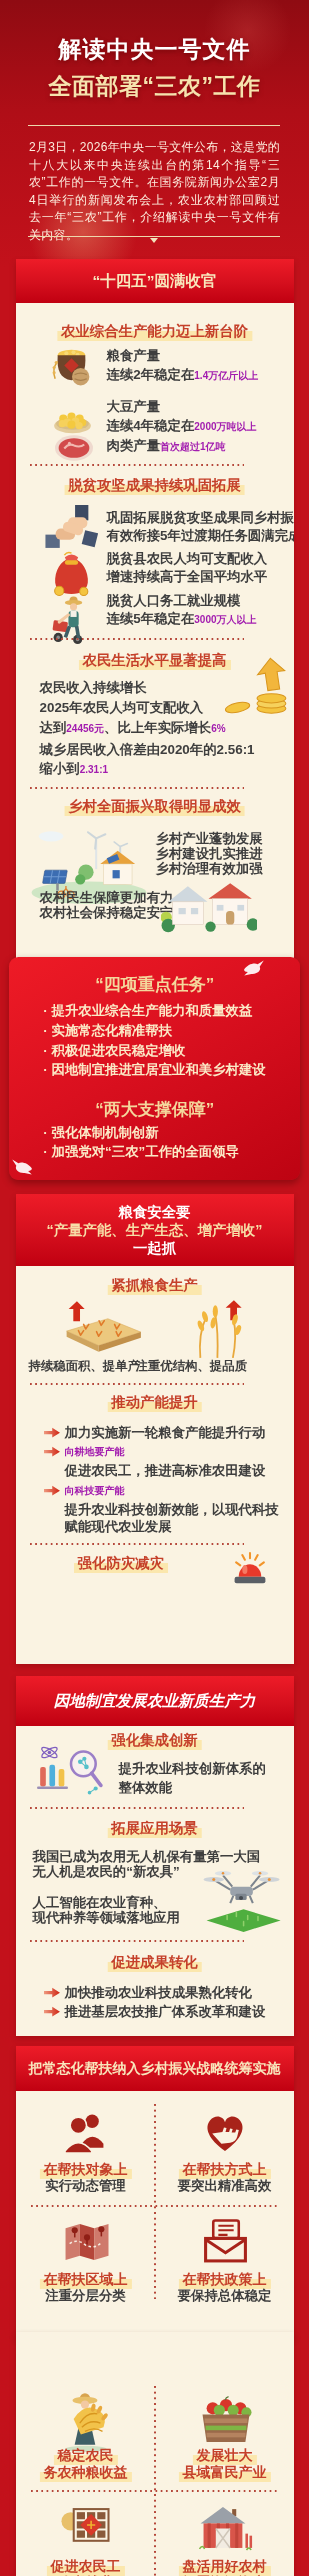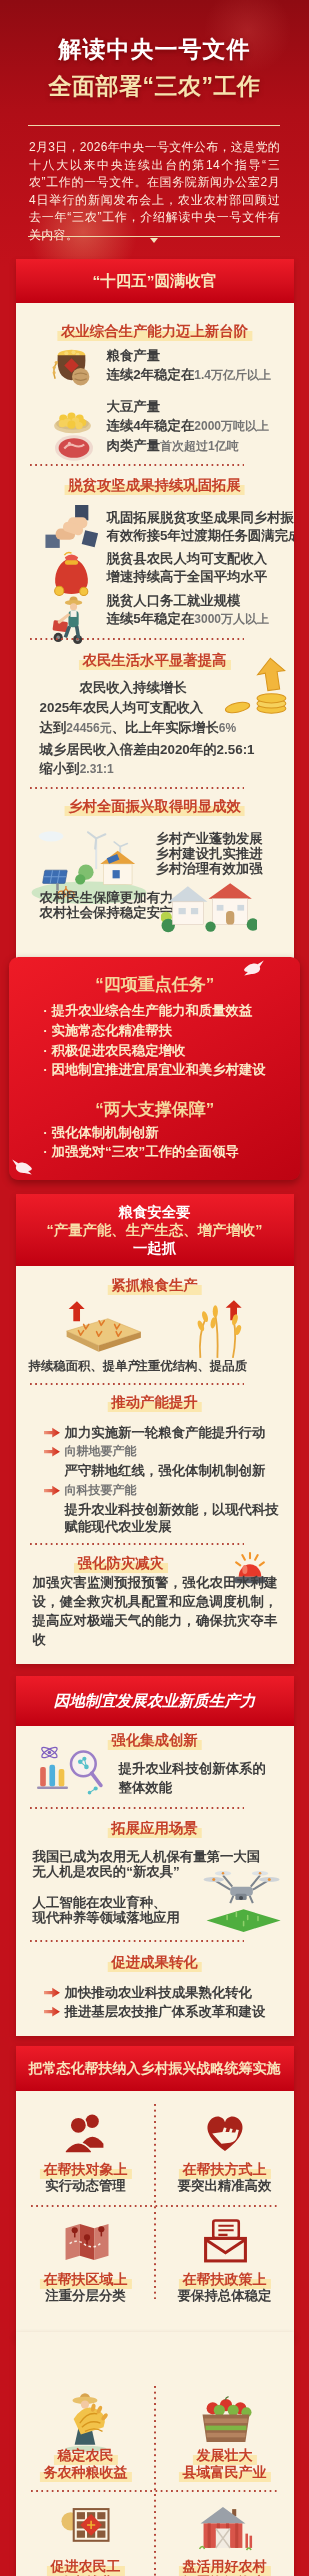--- a/index.html
+++ b/index.html
@@ -17,21 +17,21 @@
        border-top:5.7px solid #f3e2bb;}
   .intro{position:absolute;color:#fdeede;font-size:12px;line-height:17.5px;letter-spacing:0.3px;text-align:justify;font-weight:500;}
   .card{position:absolute;left:15.5px;width:278px;background:#faf3e2;box-shadow:0 2.6px 6.2px rgba(80,0,0,.28);overflow:hidden;}
   .band{position:absolute;top:0;left:0;right:0;display:flex;flex-direction:column;justify-content:center;align-items:center;
         background:linear-gradient(180deg,#ee1c28 0%,#d50f1d 55%,#c00011 100%);font-weight:800;}
   .bandline{line-height:1.25;white-space:nowrap;}
   .hl{position:absolute;font-weight:800;color:#c5402a;white-space:nowrap;
       background:linear-gradient(180deg,rgba(0,0,0,0) 46%,#fbe7ad 46%);padding:0 4.1px;font-size:14.4px;line-height:17.5px;}
   .hl.c{left:50%;transform:translateX(-50%);}
   .tx{position:absolute;font-size:13.4px;line-height:13.4px;font-weight:600;color:#3e3e3e;white-space:nowrap;}
-  .b{font-weight:800;color:#737373;font-size:12px;}
+  .b{font-weight:800;color:#a21caf;font-size:10px;}
   .dots{position:absolute;height:2.1px;background-image:radial-gradient(circle at 1px 1px,#b5473a 0.9px,transparent 1.2px);
         background-size:5.2px 2.1px;background-repeat:repeat-x;}
   .vdots{position:absolute;width:2.1px;background-image:radial-gradient(circle at 1px 1px,#b5473a 0.9px,transparent 1.2px);
         background-size:2.1px 5.7px;background-repeat:repeat-y;}
   .redcard{position:absolute;left:9.3px;width:291px;border-radius:9.3px;
         background:linear-gradient(150deg,#ee1b26 0%,#da101f 45%,#bd0312 100%);box-shadow:0 3.1px 7.2px rgba(70,0,0,.4);}
   .rc-h{position:absolute;left:0;right:0;text-align:center;font-size:17px;font-weight:800;color:#f4d79c;white-space:nowrap;}
   .rc-b{position:absolute;font-size:13.4px;line-height:15.5px;font-weight:600;color:#fbe9c6;white-space:nowrap;}
   .cap{position:absolute;font-size:12.4px;line-height:13.4px;font-weight:600;color:#3e3e3e;text-align:center;white-space:nowrap;}
   .para{position:absolute;font-size:13.4px;line-height:19px;font-weight:600;color:#3e3e3e;text-align:justify;}
@@ -171,21 +171,21 @@
 
     <div class="abs" style="left:200px;top:396px;">
       <svg width="77" height="63" viewBox="0 0 150 122">
         <path d="M106,6 l28,24 -15,2 5,34 -23,3 -5,-34 -15,3 Z" fill="#f2b63c" stroke="#d8961e" stroke-width="2"></path>
         <ellipse cx="108" cy="104" rx="28" ry="9" fill="#f4c43f" stroke="#d8961e" stroke-width="2"></ellipse>
         <ellipse cx="108" cy="94" rx="28" ry="9" fill="#f6d15c" stroke="#d8961e" stroke-width="2"></ellipse>
         <ellipse cx="108" cy="84" rx="28" ry="9" fill="#f4c43f" stroke="#d8961e" stroke-width="2"></ellipse>
         <ellipse cx="42" cy="102" rx="24" ry="9" fill="#f4c43f" stroke="#d8961e" stroke-width="2" transform="rotate(-12 42 102)"></ellipse>
       </svg>
     </div>
-    <div class="tx" style="left:24px;top:422px;margin-left:40px;">农民收入持续增长</div>
+    <div class="tx" style="left:24px;top:422px;">农民收入持续增长</div>
     <div class="tx" style="left:24px;top:442px;">2025年农民人均可支配收入</div>
     <div class="tx" style="left:24px;top:462px;"><span>达到</span><span class="b">24456元</span><span>、比上年实际增长</span><span class="b">6%</span></div>
     <div class="tx" style="left:24px;top:484px;">城乡居民收入倍差由2020年的2.56:1</div>
     <div class="tx" style="left:24px;top:503px;"><span>缩小到</span><span class="b">2.31:1</span></div>
 
     <div class="dots" style="top:528px;left:14px;width:214px;"></div>
 
     <div class="hl c" style="top:539px;">乡村全面振兴取得明显成效</div>
 
     <div class="abs" style="left:13.4px;top:564px;">
@@ -318,21 +318,21 @@
         </svg>
     </div>
     <div class="tx" style="left:49px;top:232px;">加力实施新一轮粮食产能提升行动</div>
 
     <div class="abs" style="left:28px;top:252px;">
       <svg width="16.5" height="11.3" viewBox="0 0 60 40">
           <polygon points="0,14 30,14 30,2 58,20 30,38 30,26 0,26" fill="url(#ag)"></polygon>
         </svg>
     </div>
     <div class="tx b" style="left:49px;top:251px;">向耕地要产能</div>
-    <div class="tx" style="left:49px;top:270px;">严守耕地红线，强化体制机制创新</div>
+    <div class="tx" style="left:49px;top:270px;">促进农民工，推进高标准农田建设</div>
 
     <div class="abs" style="left:28px;top:291px;">
       <svg width="16.5" height="11.3" viewBox="0 0 60 40">
           <polygon points="0,14 30,14 30,2 58,20 30,38 30,26 0,26" fill="url(#ag)"></polygon>
         </svg>
     </div>
     <div class="tx b" style="left:49px;top:290px;">向科技要产能</div>
     <div class="tx" style="left:49px;top:309px;">提升农业科技创新效能，以现代科技</div>
     <div class="tx" style="left:49px;top:326px;">赋能现代农业发展</div>
 
@@ -342,21 +342,20 @@
     <div class="abs" style="left:215px;top:357px;">
       <svg width="38" height="37" viewBox="0 0 74 72">
         <g stroke="#f2952a" stroke-width="4" stroke-linecap="round">
           <path d="M10,22 l8,6 M64,22 l-8,6 M22,8 l5,9 M52,8 l-5,9 M37,4 l0,10"></path>
         </g>
         <path d="M15,50 a22,24 0 0 1 44,0 Z" fill="#e8392a"></path>
         <ellipse cx="27" cy="36" rx="5" ry="9" fill="#f47a63"></ellipse>
         <rect x="7" y="50" width="60" height="13" rx="4" fill="#5a5f66"></rect>
       </svg>
     </div>
-    <div class="para" style="left:17px;top:379px;width:245px;">加强灾害监测预报预警，强化农田水利建设，健全救灾机具配置和应急调度机制，提高应对极端天气的能力，确保抗灾夺丰收</div>
   </div>
 
   <div class="card" style="top:1676px;height:360px;">
     <div class="band" style="height:50px;font-style:italic;">
       <div class="bandline" style="font-size:15.5px;color:#ffffff;">因地制宜发展农业新质生产力</div>
     </div>
 
     <div class="hl c" style="top:56px;">强化集成创新</div>
     <div class="abs" style="left:18.5px;top:67px;">
       <svg width="73" height="53" viewBox="0 0 142 102">

